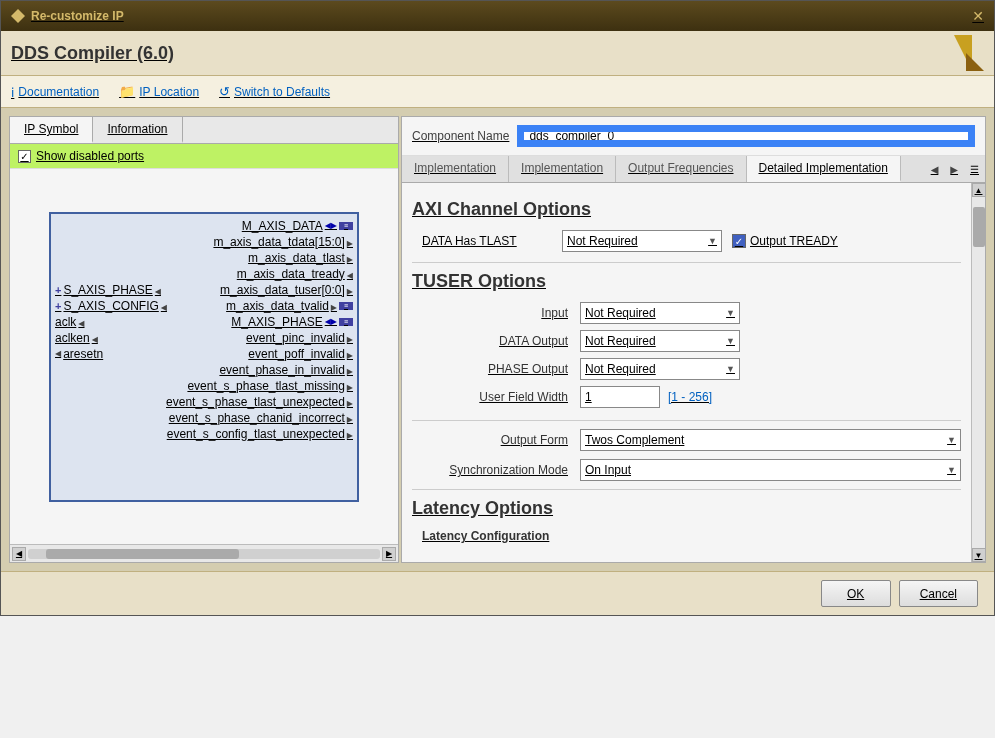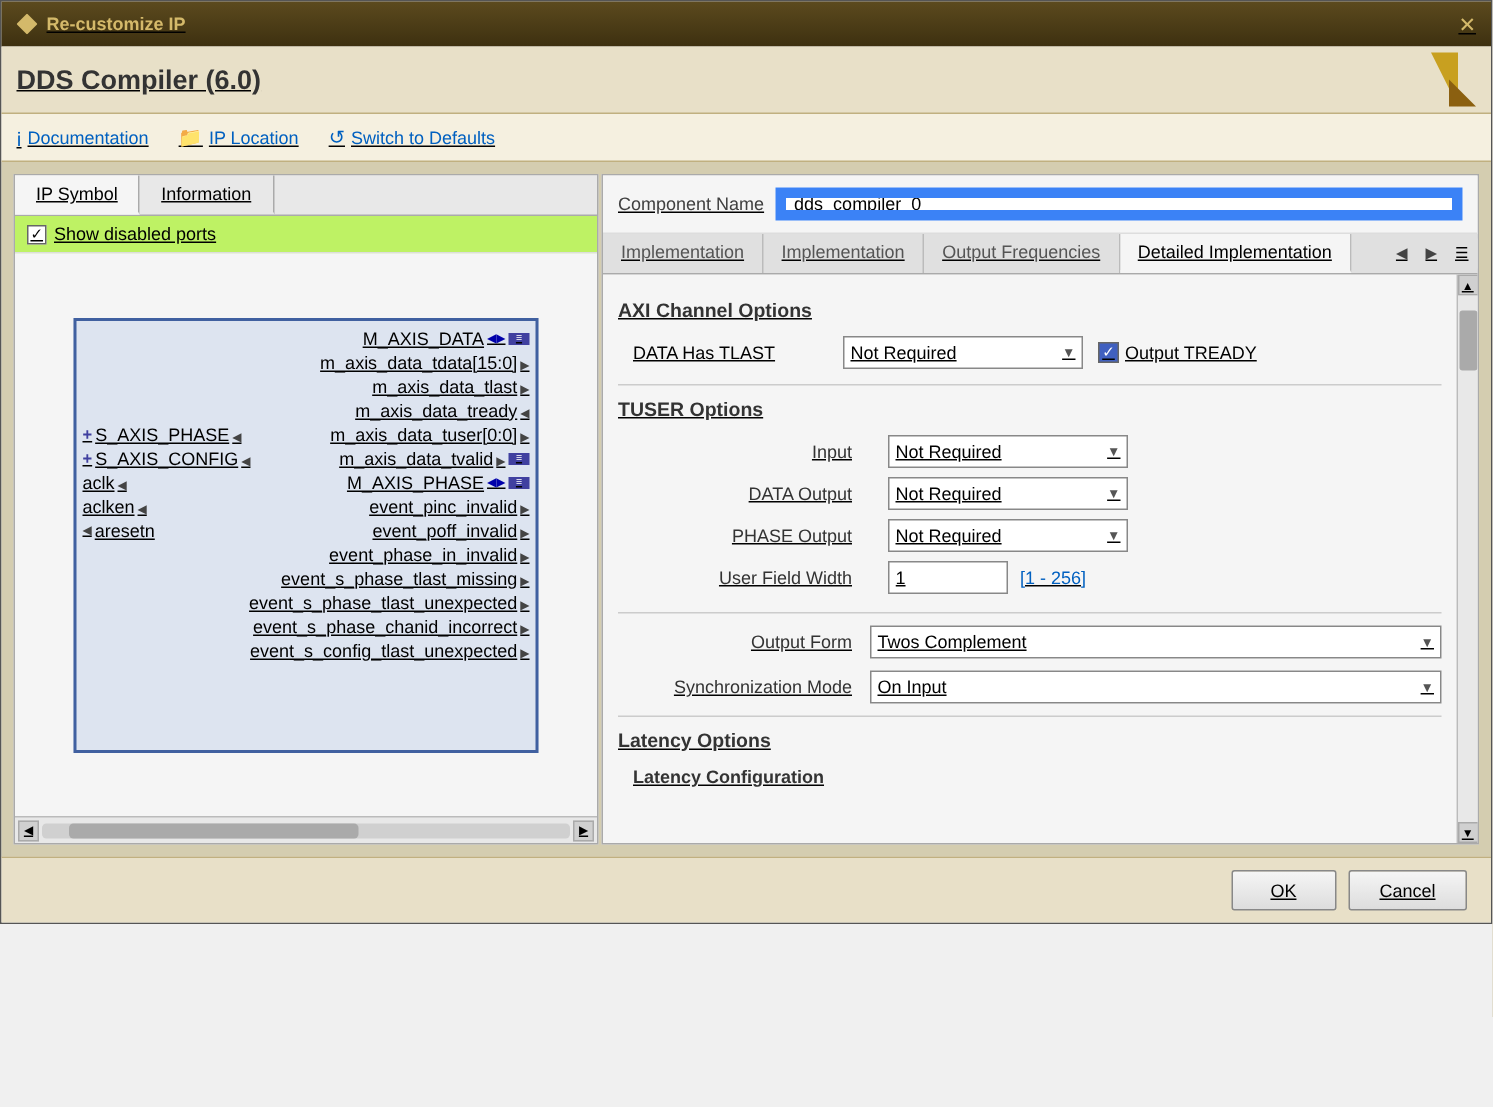--- a/index.html
+++ b/index.html
@@ -119,25 +119,25 @@
       border-right: 1px solid #bbb; color: #555;
     }
     .right-tab.active { background: #f5f5f5; color: #000; font-weight: normal; border-bottom: 2px solid #f5f5f5; }
     .tab-nav-btns { margin-left: auto; display: flex; align-items: center; }
     .tab-nav-btn { padding: 4px 6px; background: #e0e0e0; border: none; cursor: pointer; font-size: 10px; color: #444; }
     .tab-menu-btn { padding: 4px 6px; background: #e0e0e0; border: none; cursor: pointer; font-size: 10px; }
 
     .config-panel { flex: 1; overflow-y: auto; padding: 10px; background: #f5f5f5; position: relative; }
 
     .section-title {
-      font-size: 13px; font-weight: bold; color: #333;
+      font-size: 18px; font-weight: bold; color: #333;
       margin-bottom: 10px; margin-top: 6px;
     }
 
-    .form-grid { display: grid; grid-template-columns: 160px 1fr; gap: 6px 20px; align-items: center; margin-bottom: 12px; }
+    .form-grid { display: grid; grid-template-columns: 160px 1fr; gap: 6px 8px; align-items: center; margin-bottom: 12px; }
     .form-label { font-size: 12px; color: #333; text-align: right; padding-right: 4px; }
     .form-control-row { display: flex; align-items: center; gap: 8px; }
 
     .select-box {
       height: 22px; border: 1px solid #888; background: #fff; font-size: 12px;
       padding: 1px 4px; display: flex; align-items: center; justify-content: space-between;
       cursor: pointer; min-width: 140px;
     }
     .select-box.wide { min-width: 160px; }
     .select-arrow { font-size: 9px; color: #555; margin-left: 4px; }

